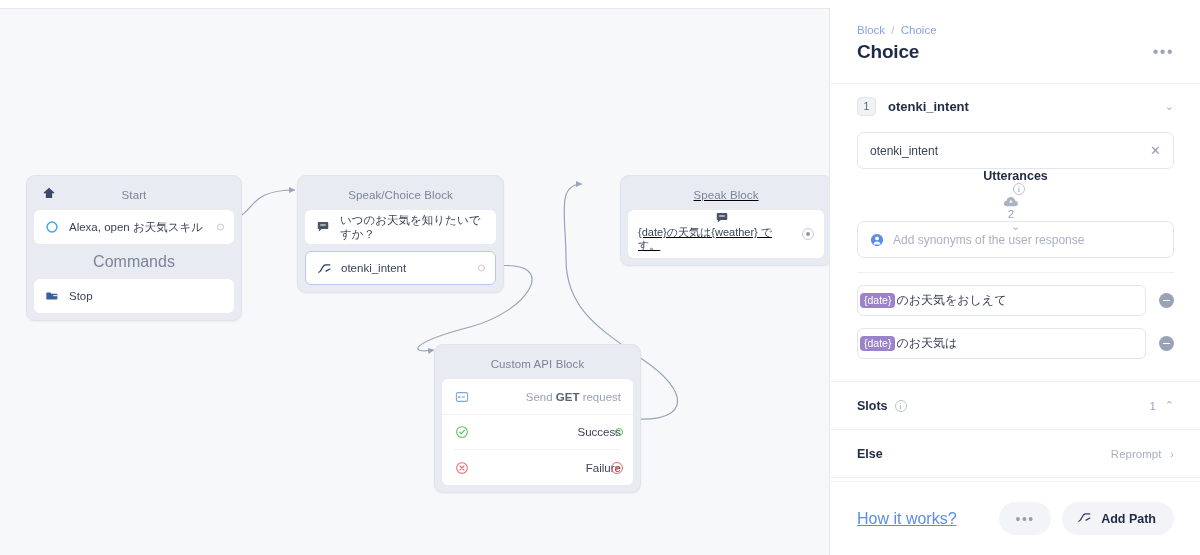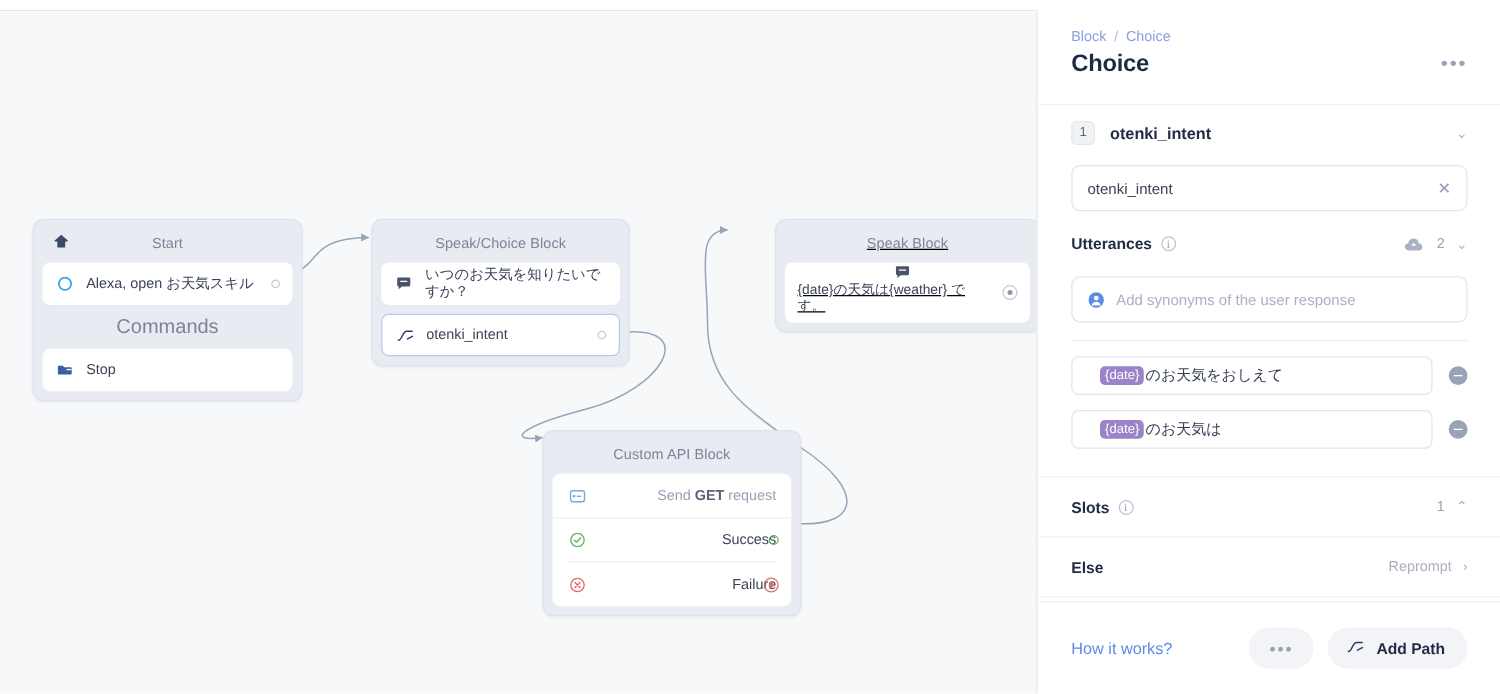--- a/index.html
+++ b/index.html
@@ -131,21 +131,21 @@
     display: flex; align-items: center; padding: 0 12px;
     font-size: 12px; color: #aab1c1;
   }
   .syn-input .pic { margin-right: 9px; display: flex; }
 
   .utt-hr { height: 1px; background: #edeff3; margin: 14px 26px 0 26px; }
 
   .utt-row { display: flex; align-items: center; padding: 0 26px; margin-top: 12px; }
   .utt-box {
     flex: 1 1 auto; height: 31px; border: 1px solid #e1e5ee; border-radius: 6px;
-    display: flex; align-items: center; padding: 0 22px; font-size: 12px; color: #333c52;
+    display: flex; align-items: center; padding: 0 2px; font-size: 12px; color: #333c52;
   }
   .tag {
     background: #9b83c9; color: #fff; border-radius: 4px;
     padding: 1px 4px 2px 4px; font-size: 10.5px; margin-right: 1px;
   }
   .minus {
     width: 15px; height: 15px; border-radius: 50%; background: #9aa3b6;
     margin-left: 13px; display: flex; align-items: center; justify-content: center;
     flex: 0 0 15px; cursor: pointer;
   }
@@ -153,21 +153,21 @@
 
   .row-line { height: 1px; background: #edeff3; }
   .plain-row { display: flex; align-items: center; padding: 0 26px; height: 47px; }
   .plain-label { font-size: 12.5px; font-weight: 700; color: #222c44; }
   .reprompt { font-size: 11.5px; color: #a8afbf; margin-right: 9px; }
 
   .footer {
     position: absolute; left: 0; bottom: 0; width: 369px; height: 74px;
     display: flex; align-items: center; padding: 0 26px; border-top: 1px solid #edeff3;
   }
-  .howlink { font-size: 13px; color: #5a8ce8; cursor: pointer; }
+  .howlink { font-size: 16px; color: #5a8ce8; cursor: pointer; text-decoration: underline; }
   .btn-dots {
     width: 52px; height: 33px; border-radius: 17px; background: #f2f4f7;
     display: flex; align-items: center; justify-content: center; cursor: pointer;
     margin-right: 11px;
   }
   .btn-dots span { color: #98a0b3; font-size: 14px; letter-spacing: 1.5px; line-height: 1; }
   .btn-add {
     height: 33px; border-radius: 17px; background: #f2f4f7; display: flex;
     align-items: center; padding: 0 18px 0 15px; cursor: pointer; gap: 9px;
     font-size: 12.5px; font-weight: 700; color: #1f2a45;
@@ -334,21 +334,21 @@
       <div class="sec-title">otenki_intent</div>
       <div class="spacer"></div>
       <div class="chev">⌄</div>
     </div>
 
     <div class="field">
       <span>otenki_intent</span>
       <span class="x">✕</span>
     </div>
 
-    <div class="sec-row" style="height:52px;">
+    <div class="sec-row" style="height:52px;flex-direction:column;">
       <div class="sec-label">Utterances</div>
       <i class="info-i">i</i>
       <div class="spacer"></div>
       <span style="margin-right:10px; display:flex;">
         <svg viewBox="0 0 18 14" width="16" height="13">
           <path d="M4.6 12.4 C2.4 12.4 1 11 1 9.2 C1 7.5 2.3 6.2 4 6.1 C4.3 3.6 6.3 1.8 8.8 1.8 C11.3 1.8 13.3 3.6 13.6 6.1 C15.4 6.2 16.8 7.6 16.8 9.3 C16.8 11.1 15.4 12.4 13.4 12.4 Z" fill="#aab3c4"></path>
           <path d="M8.9 5.4 L11.1 8.2 L6.7 8.2 Z" fill="#ffffff"></path>
         </svg>
       </span>
       <div class="cnt">2</div>

